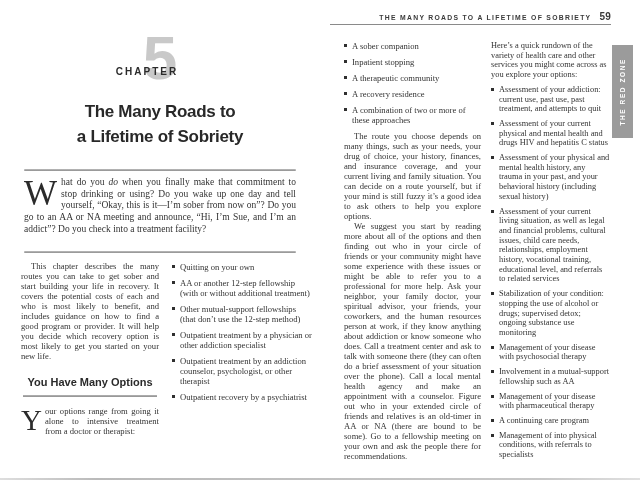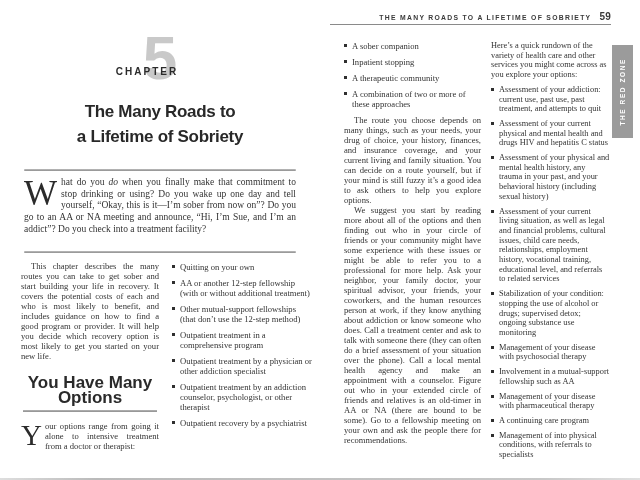--- a/index.html
+++ b/index.html
@@ -39,21 +39,21 @@
     float:left;font-size:29px;line-height:26px;margin:1px 3px 0 0;color:#2b2b2b;
   }
   .colA{
     position:absolute;top:261px;left:21px;width:138px;
     font-size:8.6px;line-height:10px;text-align:justify;
   }
   .body-para{margin:0;}
   .indent{text-indent:10px;}
   .section-heading{
     margin:14px 0 0;font-family:"Liberation Sans", sans-serif;font-weight:bold;
-    font-size:17px;line-height:15px;text-align:center;color:#2a2a2a;text-indent:0;
+    font-size:11px;line-height:15px;text-align:center;color:#2a2a2a;text-indent:0;
   }
   .heading-rule{height:2px;background:linear-gradient(to bottom,#b5b5b5,#8f8f8f);margin:5px 2px 9px;}
   .colB{position:absolute;top:262px;left:172px;width:141px;}
   .bullet-item{display:flex;margin-bottom:6px;font-size:8.6px;line-height:10px;text-align:left;}
   .bullet-marker{flex:none;width:3px;height:3px;background:#2f2f2f;margin:3px 5px 0 0;}
   .bullet-text{flex:1;}
   
   .running-head{
     position:absolute;top:11px;left:330px;width:281px;text-align:right;
     font-family:"Liberation Sans", sans-serif;font-weight:bold;
@@ -123,24 +123,20 @@
       <div class="bullet-item">
         <span class="bullet-marker"></span>
         <span class="bullet-text">AA or another 12-step fellowship (with or without additional treatment)</span>
       </div>
       <div class="bullet-item">
         <span class="bullet-marker"></span>
         <span class="bullet-text">Other mutual-support fellowships (that don’t use the 12-step method)</span>
       </div>
       <div class="bullet-item">
         <span class="bullet-marker"></span>
-        <span class="bullet-text">Outpatient treatment in a comprehensive program</span>
-      </div>
-      <div class="bullet-item">
-        <span class="bullet-marker"></span>
         <span class="bullet-text">Outpatient treatment by a physician or other addiction specialist</span>
       </div>
       <div class="bullet-item">
         <span class="bullet-marker"></span>
         <span class="bullet-text">Outpatient treatment by an addiction counselor, psychologist, or other therapist</span>
       </div>
       <div class="bullet-item">
         <span class="bullet-marker"></span>
         <span class="bullet-text">Outpatient recovery by a psychiatrist</span>
       </div>
@@ -157,20 +153,24 @@
           <span class="bullet-marker"></span>
           <span class="bullet-text">A sober companion</span>
         </div>
         <div class="bullet-item">
           <span class="bullet-marker"></span>
           <span class="bullet-text">Inpatient stopping</span>
         </div>
         <div class="bullet-item">
           <span class="bullet-marker"></span>
           <span class="bullet-text">A therapeutic community</span>
+        </div>
+        <div class="bullet-item">
+          <span class="bullet-marker"></span>
+          <span class="bullet-text">A recovery residence</span>
         </div>
         <div class="bullet-item">
           <span class="bullet-marker"></span>
           <span class="bullet-text">A combination of two or more of these approaches</span>
         </div>
       </div>
     <p class="body-para indent">The route you choose depends on many things, such as your needs, your drug of choice, your history, finances, and insurance coverage, and your current living and family situation. You can decide on a route yourself, but if your mind is still fuzzy it’s a good idea to ask others to help you explore options.</p>
     <p class="body-para indent">We suggest you start by reading more about all of the options and then finding out who in your circle of friends or your community might have some experience with these issues or might be able to refer you to a professional for more help. Ask your neighbor, your family doctor, your spiritual advisor, your friends, your coworkers, and the human resources person at work, if they know anything about addiction or know someone who does. Call a treatment center and ask to talk with someone there (they can often do a brief assessment of your situation over the phone). Call a local mental health agency and make an appointment with a counselor. Figure out who in your extended circle of friends and relatives is an old-timer in AA or NA (there are bound to be some). Go to a fellowship meeting on your own and ask the people there for recommendations.</p>
   </div>
 

